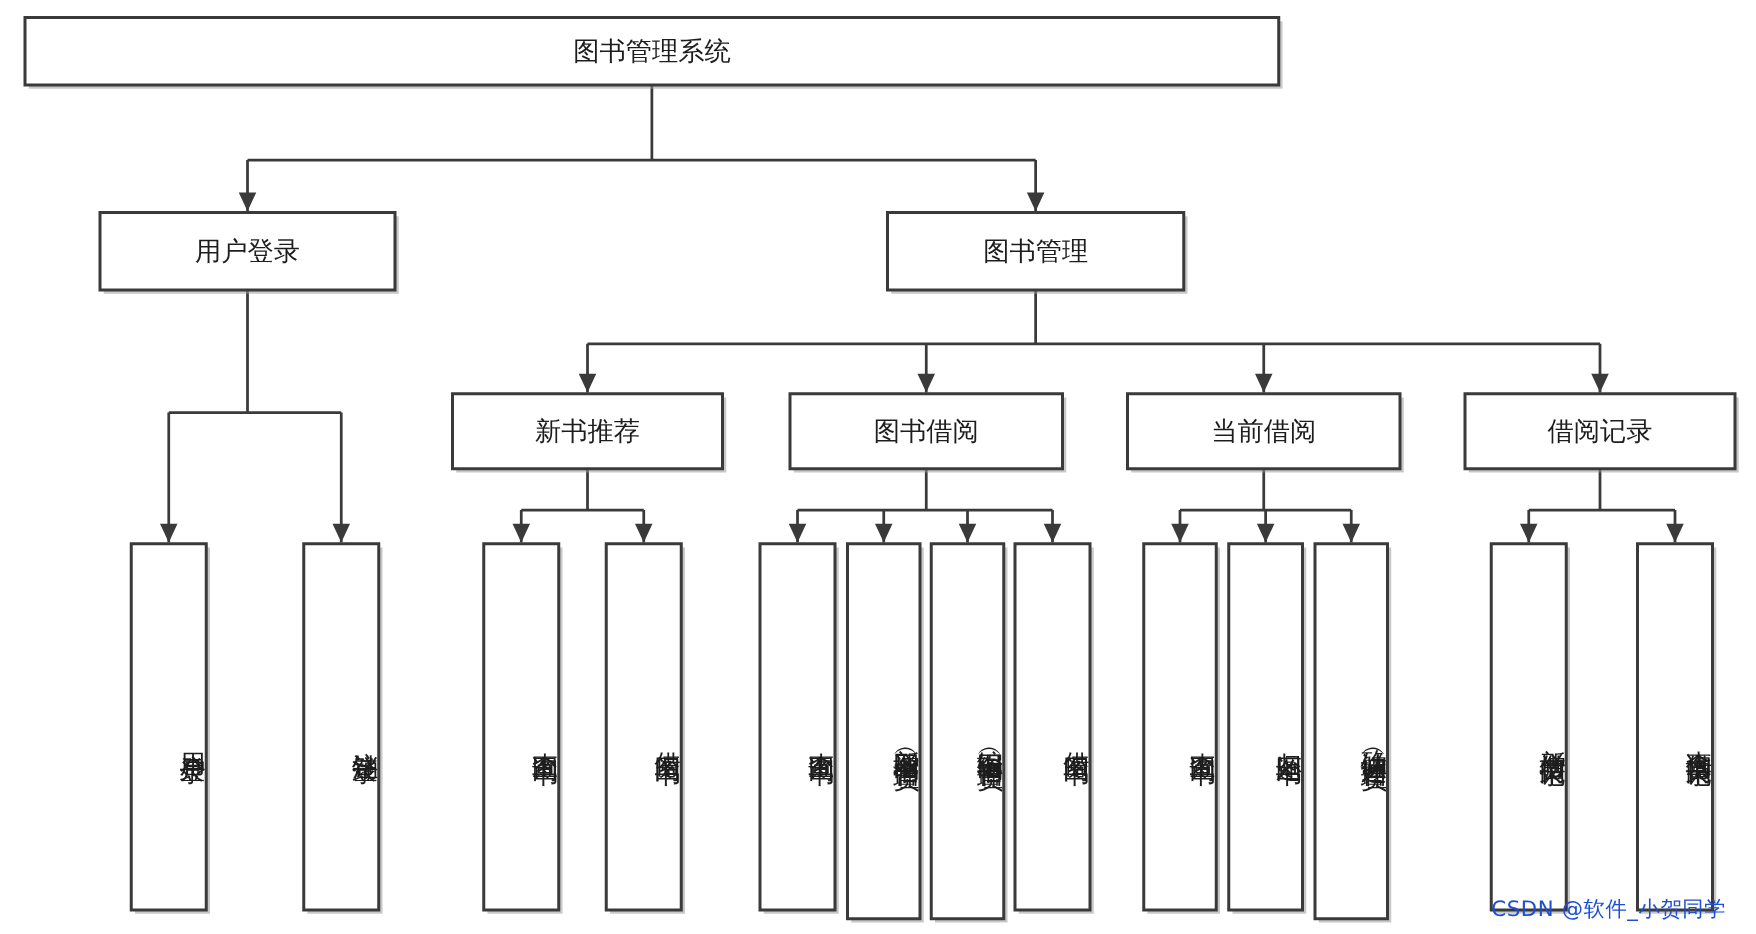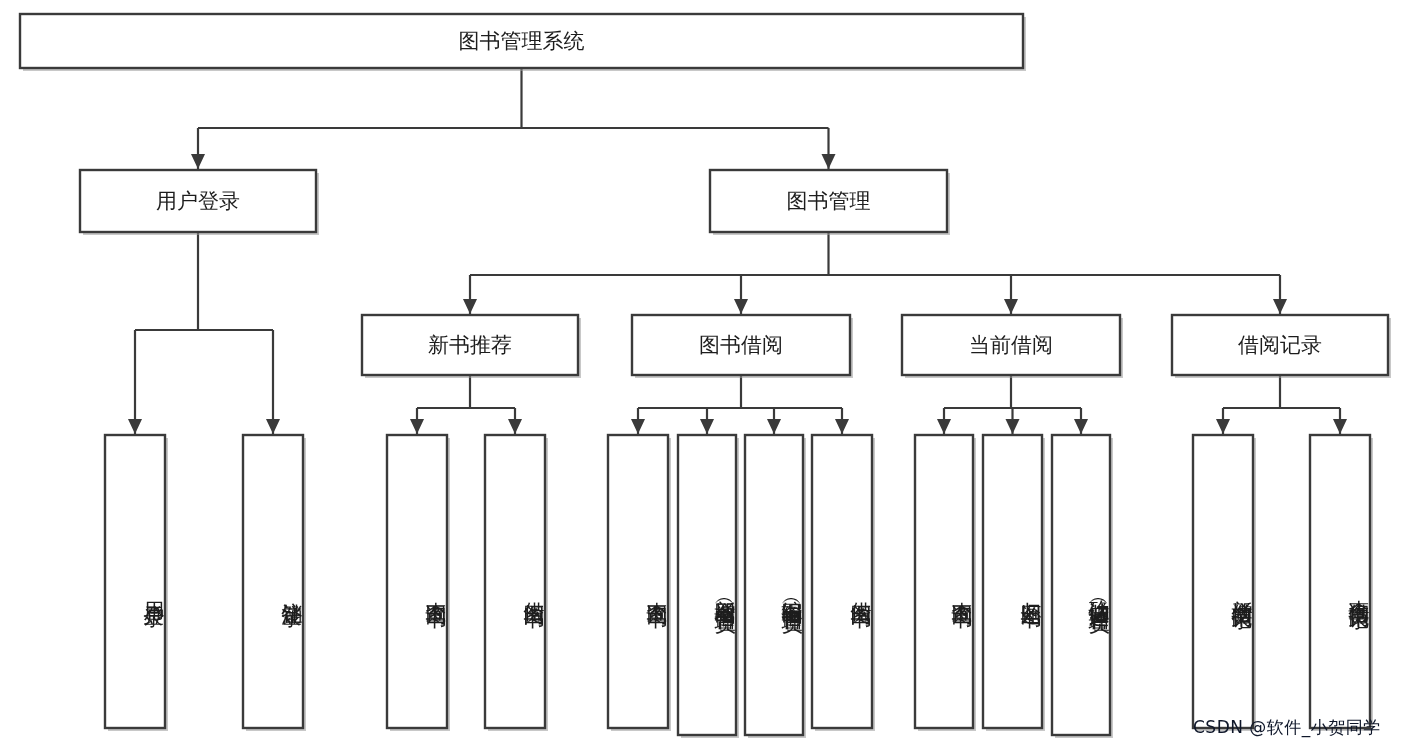--- a/index.html
+++ b/index.html
@@ -67,21 +67,21 @@
     white-space: nowrap;
     display: flex;
     align-items: flex-start;
     justify-content: center;
     pointer-events: none;
   }
   .watermark {
     position: absolute;
     font-family: "DejaVu Sans", "Liberation Sans", sans-serif;
     font-size: 17px;
-    color: #0f172a;
+    color: #1d4ed8;
     white-space: nowrap;
     letter-spacing: 0.5px;
   }
 </style>
 </head>
 <body>
 
 <div id="diagram-root">
   <svg id="diagram-svg" viewBox="0 0 1405 747" xmlns="http://www.w3.org/2000/svg">
     <g id="layer-connectors">

